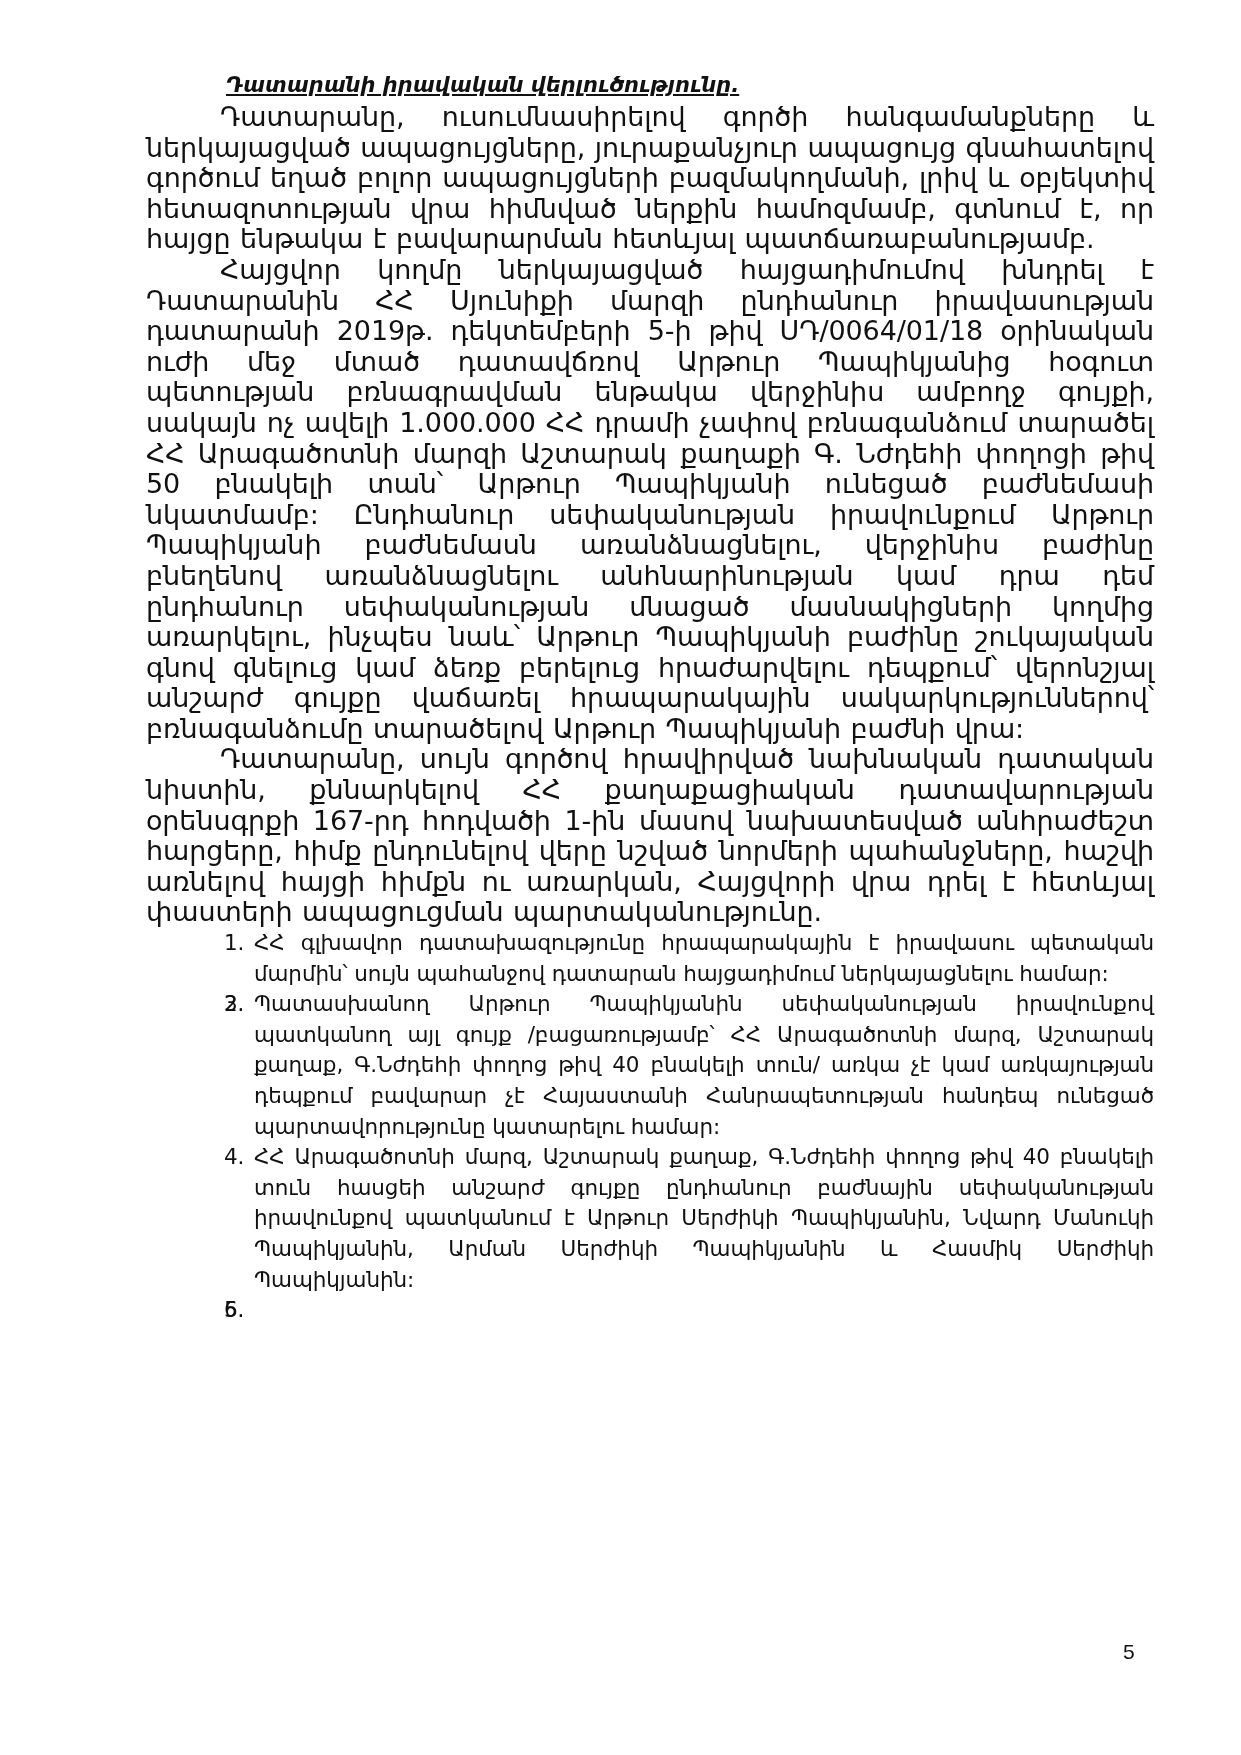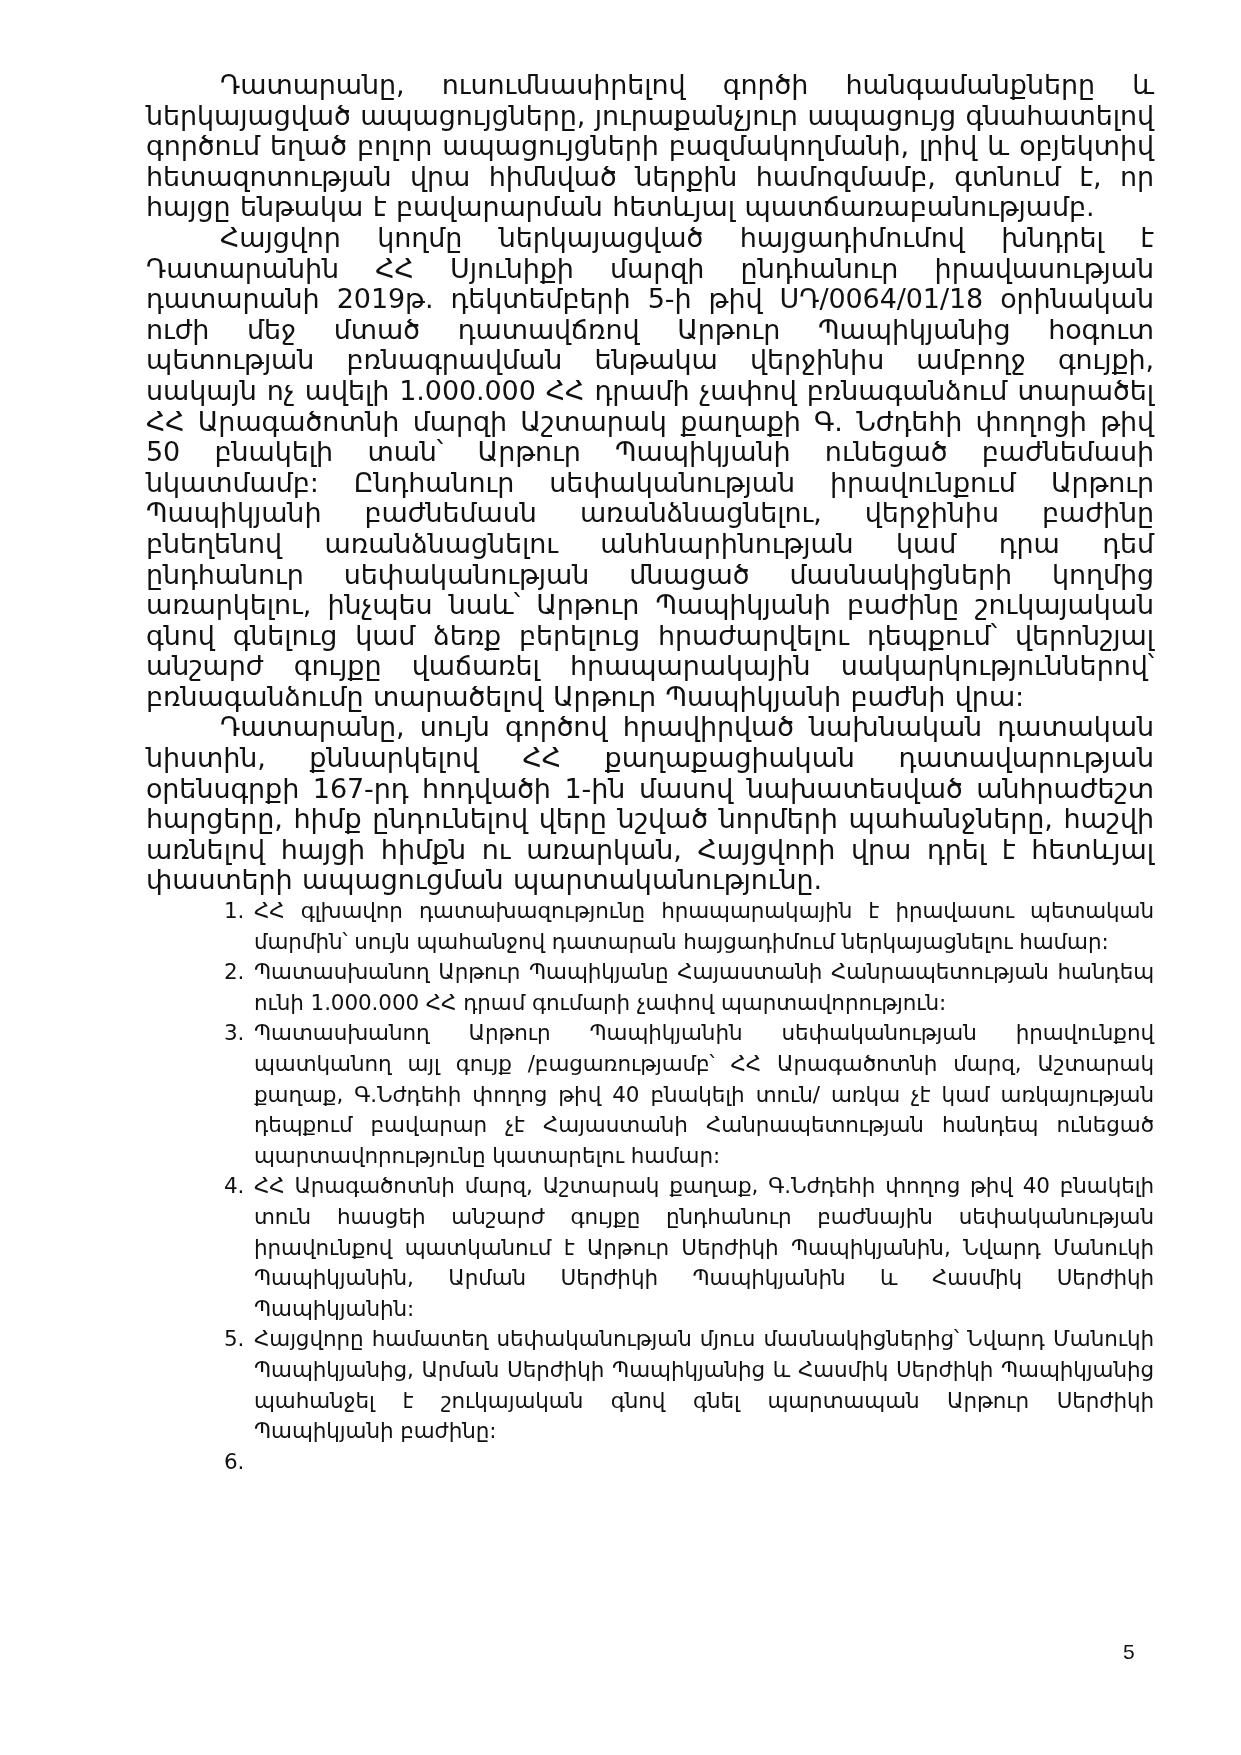--- a/index.html
+++ b/index.html
@@ -63,45 +63,44 @@
       left: 1123px;
       top: 1640px;
       font-size: 21px;
       font-family: "Liberation Sans", sans-serif;
     }
   </style>
 </head>
 <body>
 
 <div class="page">
+  <p class="heading">Դատարանի իրավական վերլուծությունը.</p>
 
   <p class="para">Դատարանը, ուսումնասիրելով գործի հանգամանքները և ներկայացված ապացույցները, յուրաքանչյուր ապացույց գնահատելով գործում եղած բոլոր ապացույցների բազմակողմանի, լրիվ և օբյեկտիվ հետազոտության վրա հիմնված ներքին համոզմամբ, գտնում է, որ հայցը ենթակա է բավարարման հետևյալ պատճառաբանությամբ.</p>
   <p class="para">Հայցվոր կողմը ներկայացված հայցադիմումով խնդրել է Դատարանին ՀՀ Սյունիքի մարզի ընդհանուր իրավասության դատարանի 2019թ. դեկտեմբերի 5-ի թիվ ՍԴ/0064/01/18 օրինական ուժի մեջ մտած դատավճռով Արթուր Պապիկյանից հօգուտ պետության բռնագրավման ենթակա վերջինիս ամբողջ գույքի, սակայն ոչ ավելի 1.000.000 ՀՀ դրամի չափով բռնագանձում տարածել ՀՀ Արագածոտնի մարզի Աշտարակ քաղաքի Գ. Նժդեհի փողոցի թիվ 50 բնակելի տան՝ Արթուր Պապիկյանի ունեցած բաժնեմասի նկատմամբ: Ընդհանուր սեփականության իրավունքում Արթուր Պապիկյանի բաժնեմասն առանձնացնելու, վերջինիս բաժինը բնեղենով առանձնացնելու անհնարինության կամ դրա դեմ ընդհանուր սեփականության մնացած մասնակիցների կողմից առարկելու, ինչպես նաև՝ Արթուր Պապիկյանի բաժինը շուկայական գնով գնելուց կամ ձեռք բերելուց հրաժարվելու դեպքում՝ վերոնշյալ անշարժ գույքը վաճառել հրապարակային սակարկություններով՝ բռնագանձումը տարածելով Արթուր Պապիկյանի բաժնի վրա:</p>
   <p class="para">Դատարանը, սույն գործով հրավիրված նախնական դատական նիստին, քննարկելով ՀՀ քաղաքացիական դատավարության օրենսգրքի 167-րդ հոդվածի 1-ին մասով նախատեսված անհրաժեշտ հարցերը, հիմք ընդունելով վերը նշված նորմերի պահանջները, հաշվի առնելով հայցի հիմքն ու առարկան, Հայցվորի վրա դրել է հետևյալ փաստերի ապացուցման պարտականությունը.</p>
 
   <ol class="list">
     <li class="list-item">
       <span class="list-num">1.</span>
       <span>ՀՀ գլխավոր դատախազությունը հրապարակային է իրավասու պետական մարմին՝ սույն պահանջով դատարան հայցադիմում ներկայացնելու համար:</span>
     </li>
     <li class="list-item">
       <span class="list-num">2.</span>
-      <span>Պատասխանող Արթուր Պապիկյանը Հայաստանի Հանրապետության հանդեպ ունի 1.000.000 ՀՀ դրամ գումարի չափով պարտավորություն:</span>
     </li>
     <li class="list-item">
       <span class="list-num">3.</span>
       <span>Պատասխանող Արթուր Պապիկյանին սեփականության իրավունքով պատկանող այլ գույք /բացառությամբ՝ ՀՀ Արագածոտնի մարզ, Աշտարակ քաղաք, Գ.Նժդեհի փողոց թիվ 40 բնակելի տուն/ առկա չէ կամ առկայության դեպքում բավարար չէ Հայաստանի Հանրապետության հանդեպ ունեցած պարտավորությունը կատարելու համար:</span>
     </li>
     <li class="list-item">
       <span class="list-num">4.</span>
       <span>ՀՀ Արագածոտնի մարզ, Աշտարակ քաղաք, Գ.Նժդեհի փողոց թիվ 40 բնակելի տուն հասցեի անշարժ գույքը ընդհանուր բաժնային սեփականության իրավունքով պատկանում է Արթուր Սերժիկի Պապիկյանին, Նվարդ Մանուկի Պապիկյանին, Արման Սերժիկի Պապիկյանին և Հասմիկ Սերժիկի Պապիկյանին:</span>
     </li>
     <li class="list-item">
       <span class="list-num">5.</span>
-      <span>Հայցվորը համատեղ սեփականության մյուս մասնակիցներից՝ Նվարդ Մանուկի Պապիկյանից, Արման Սերժիկի Պապիկյանից և Հասմիկ Սերժիկի Պապիկյանից պահանջել է շուկայական գնով գնել պարտապան Արթուր Սերժիկի Պապիկյանի բաժինը:</span>
     </li>
     <li class="list-item">
       <span class="list-num">6.</span>
     </li>
   </ol>
 </div>
 
 <div class="page-number">5</div>
 
 </body></html>

